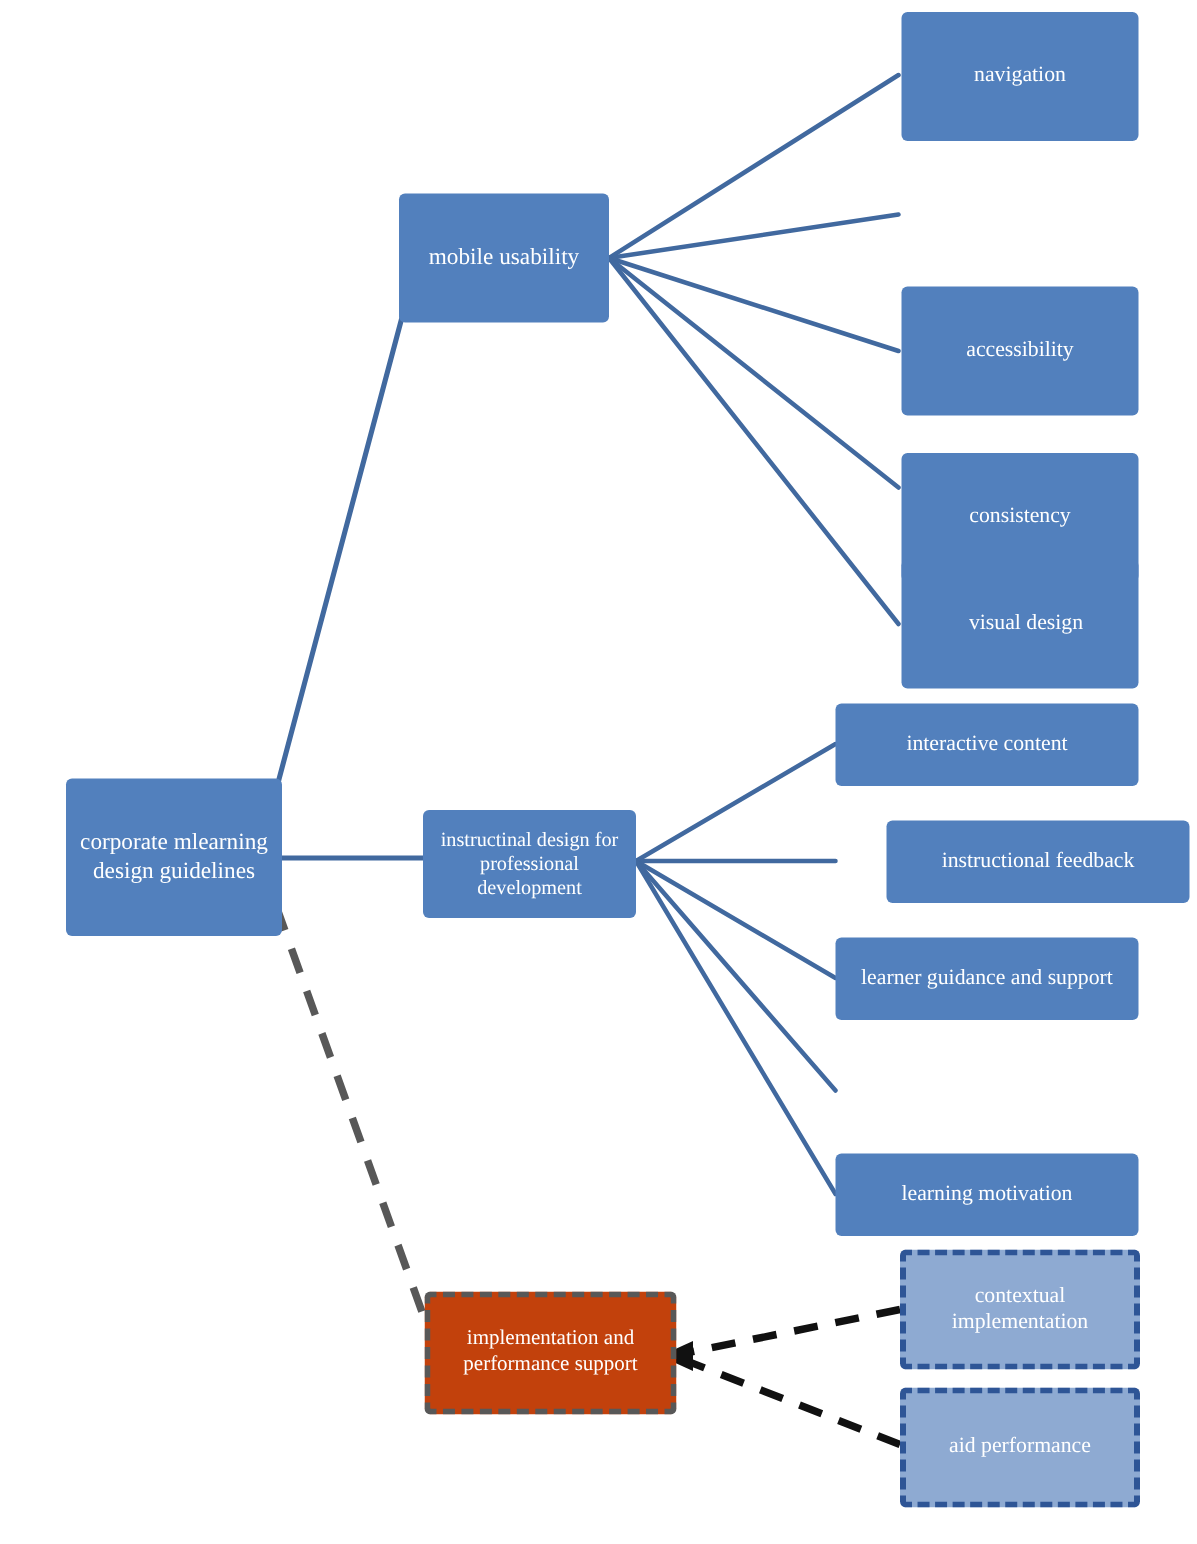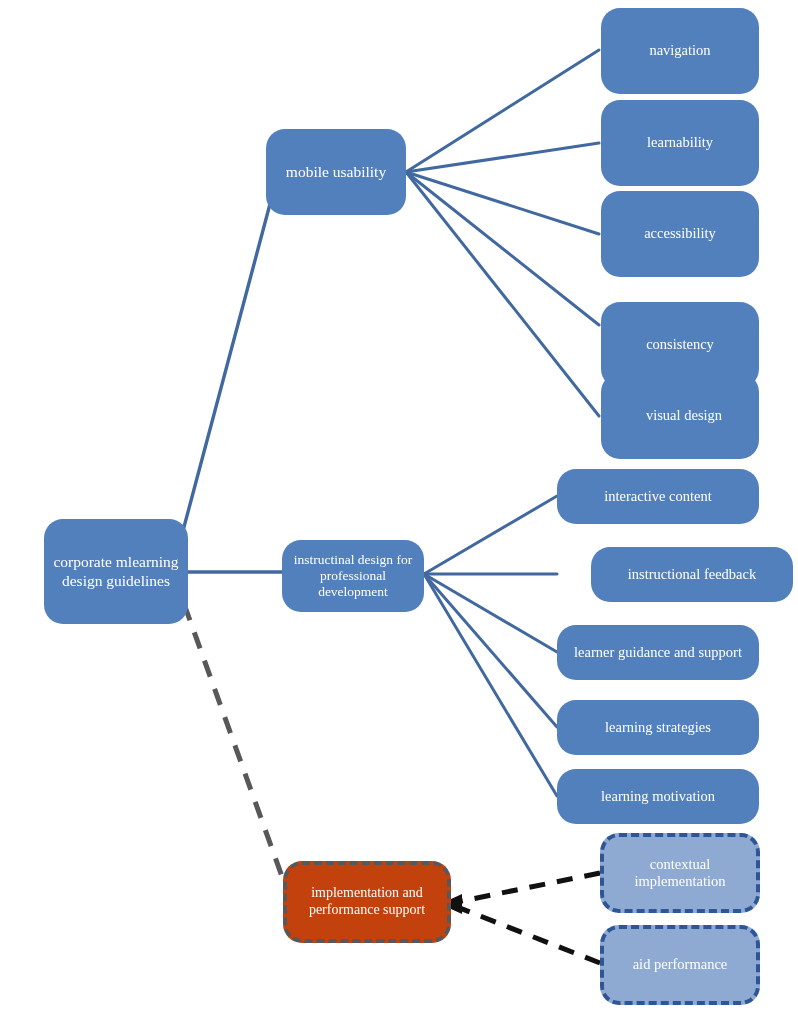--- a/index.html
+++ b/index.html
@@ -26,21 +26,21 @@
     pointer-events: none;
   }
   .node {
     position: absolute;
     box-sizing: border-box;
     display: flex;
     align-items: center;
     justify-content: center;
     text-align: center;
     color: #ffffff;
-    border-radius: 19px;
+    border-radius: 4px;
     line-height: 1.18;
     padding: 2px 6px;
     z-index: 3;
   }
   .node .label {
     display: block;
     width: 100%;
     white-space: pre-line;
   }
   .solid-blue {
@@ -91,23 +91,20 @@
 design guidelines</span>
   </div>
 
   <div class="node solid-blue" style="left:266px; top:129px; width:140px; height:86px; font-size:15.5px;">
     <span class="label">mobile usability</span>
   </div>
 
   <div class="node solid-blue" style="left:601px; top:8px; width:158px; height:86px; font-size:14.5px;">
     <span class="label">navigation</span>
   </div>
-  <div class="node solid-blue" style="left:601px; top:100px; width:158px; height:86px; font-size:14.5px;">
-    <span class="label">learnability</span>
-  </div>
   <div class="node solid-blue" style="left:601px; top:191px; width:158px; height:86px; font-size:14.5px;font-family:Liberation Serif, serif;">
     <span class="label">accessibility</span>
   </div>
   <div class="node solid-blue" style="left:601px; top:282px; width:158px; height:86px; font-size:14.5px;margin-top:20px;">
     <span class="label">consistency</span>
   </div>
   <div class="node solid-blue" style="left:601px; top:373px; width:158px; height:86px; font-size:14.5px;padding-left:14px;">
     <span class="label">visual design</span>
   </div>
 
@@ -119,23 +116,20 @@
 
   <div class="node solid-blue" style="left:557px; top:469px; width:202px; height:55px; font-size:14.5px;">
     <span class="label">interactive content</span>
   </div>
   <div class="node solid-blue" style="left:557px; top:547px; width:202px; height:55px; font-size:14.5px;margin-left:34px;">
     <span class="label">instructional feedback</span>
   </div>
   <div class="node solid-blue" style="left:557px; top:625px; width:202px; height:55px; font-size:14.5px;">
     <span class="label">learner guidance and support</span>
   </div>
-  <div class="node solid-blue" style="left:557px; top:700px; width:202px; height:55px; font-size:14.5px;">
-    <span class="label">learning strategies</span>
-  </div>
   <div class="node solid-blue" style="left:557px; top:769px; width:202px; height:55px; font-size:14.5px;">
     <span class="label">learning motivation</span>
   </div>
 
   <div class="node dashed-gray" style="left:283px; top:861px; width:168px; height:82px; font-size:14px;">
     <span class="label">implementation and
 performance support</span>
   </div>
 
   <div class="node dashed-blue" style="left:600px; top:833px; width:160px; height:80px; font-size:14.5px;">

